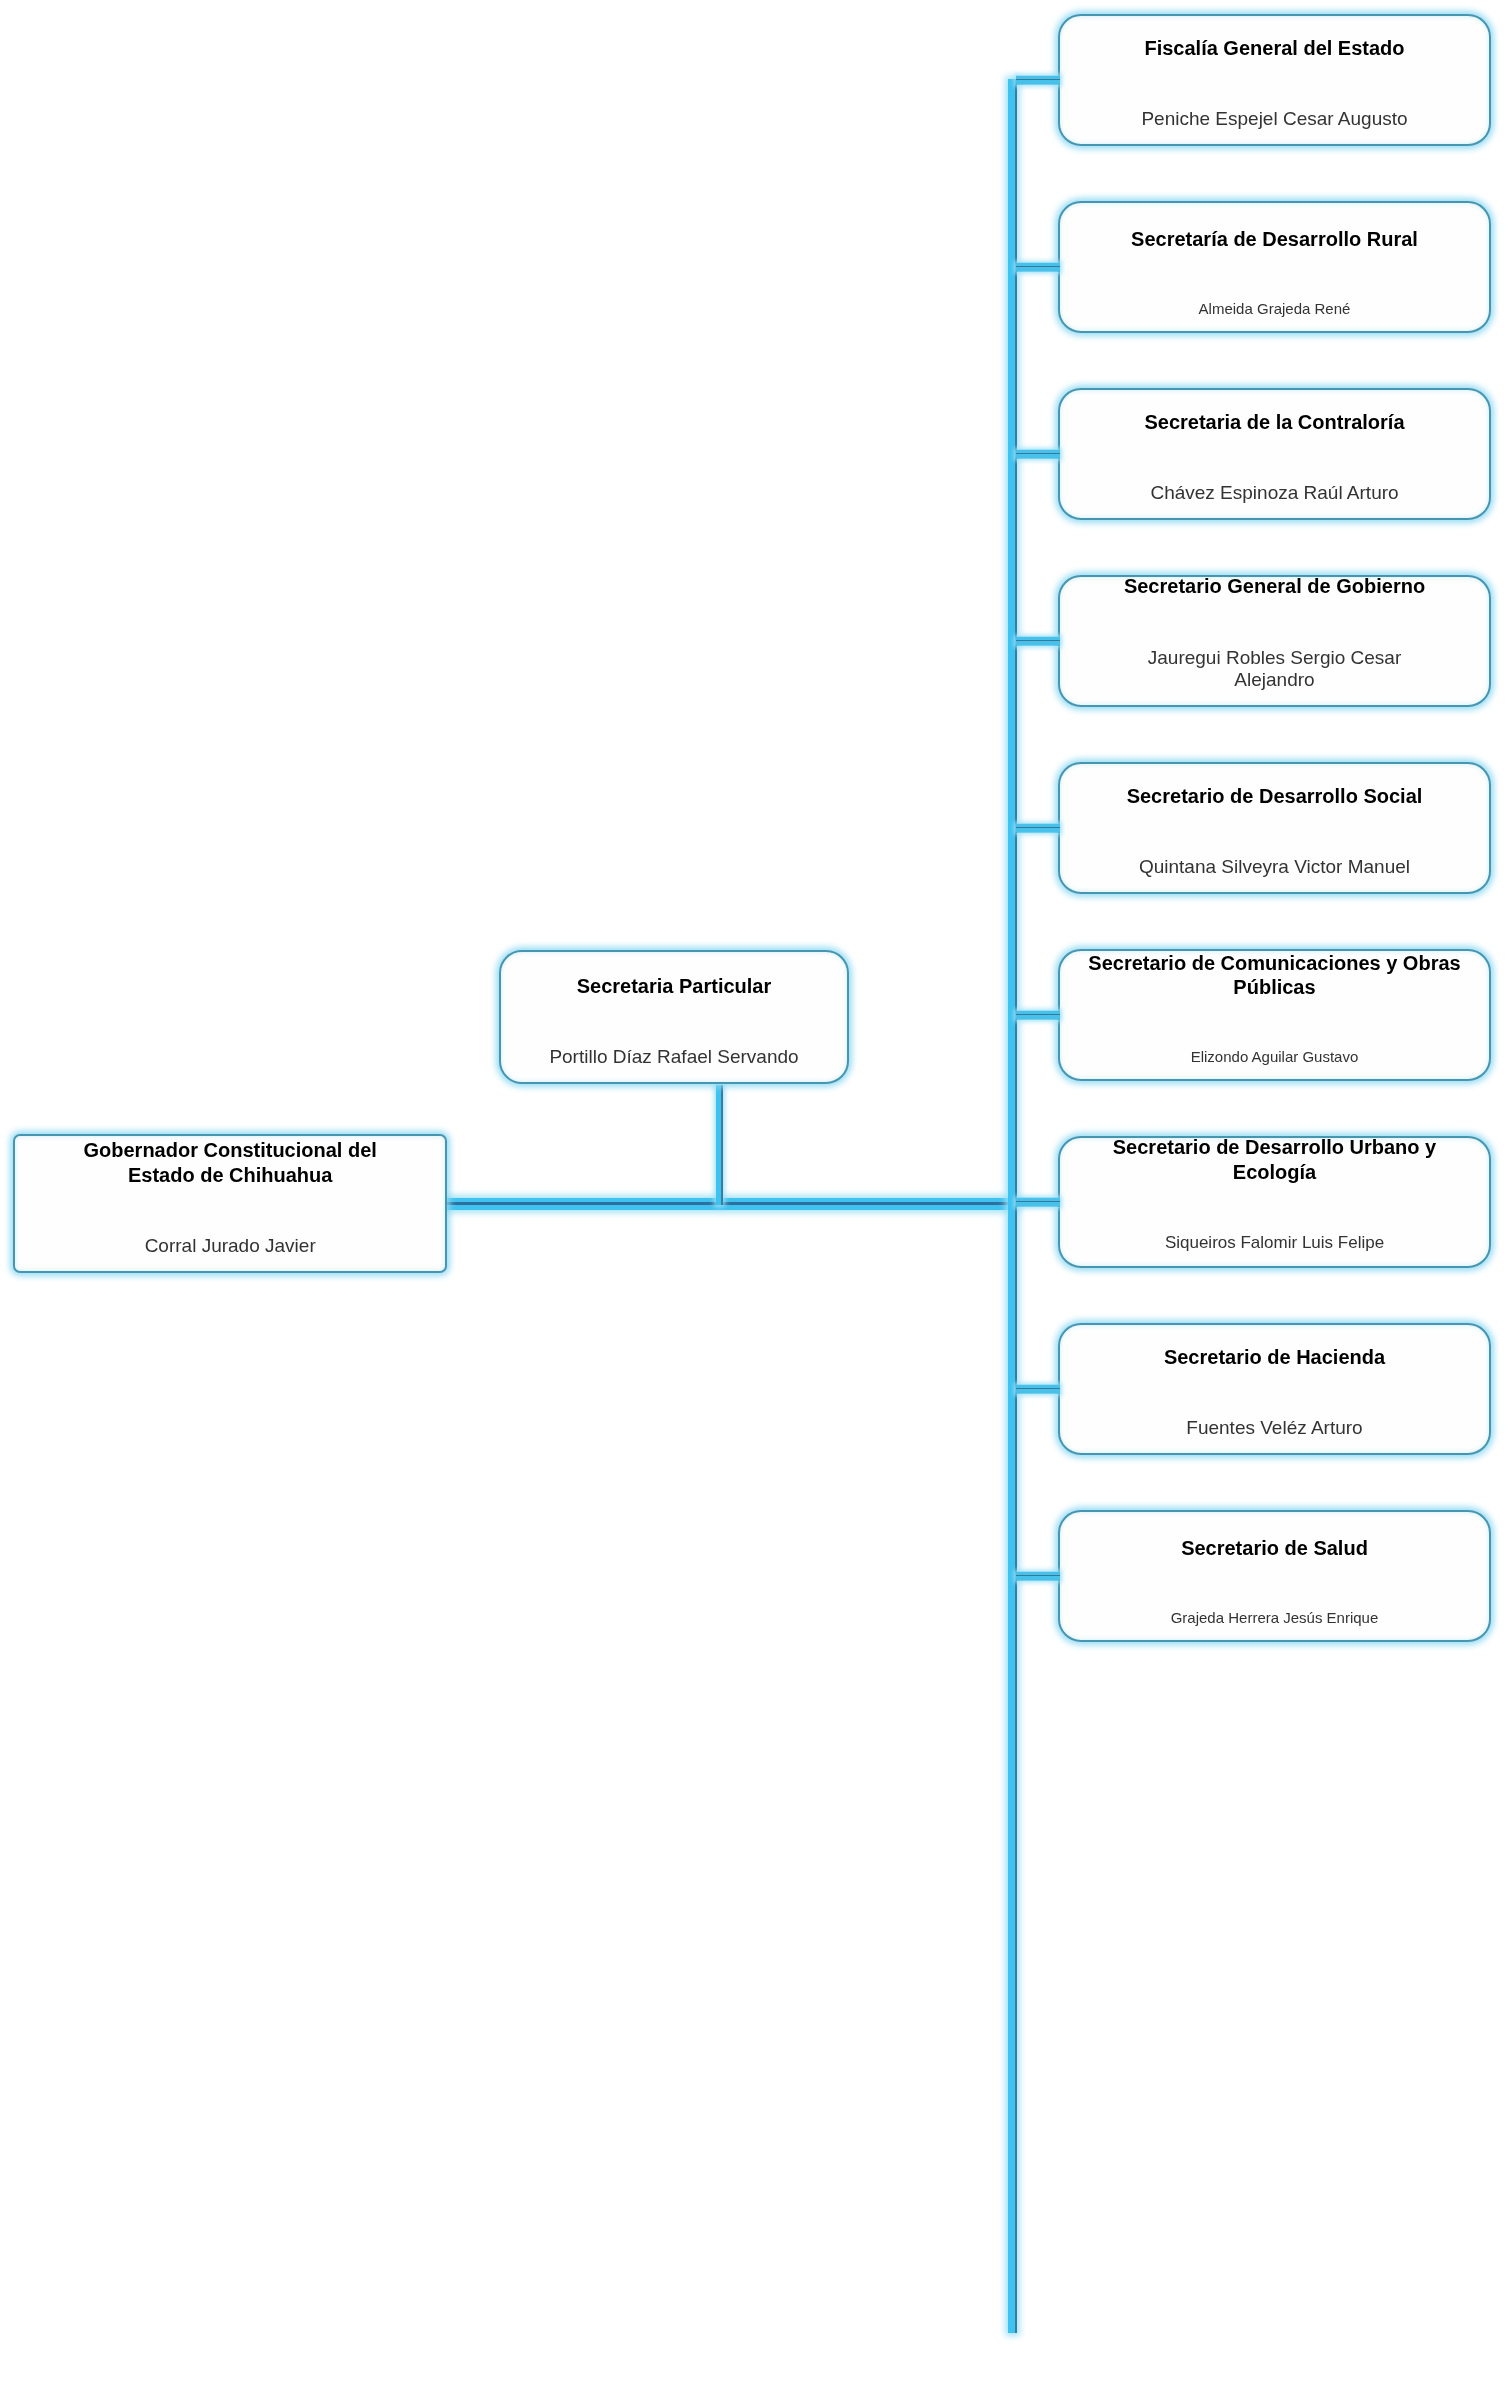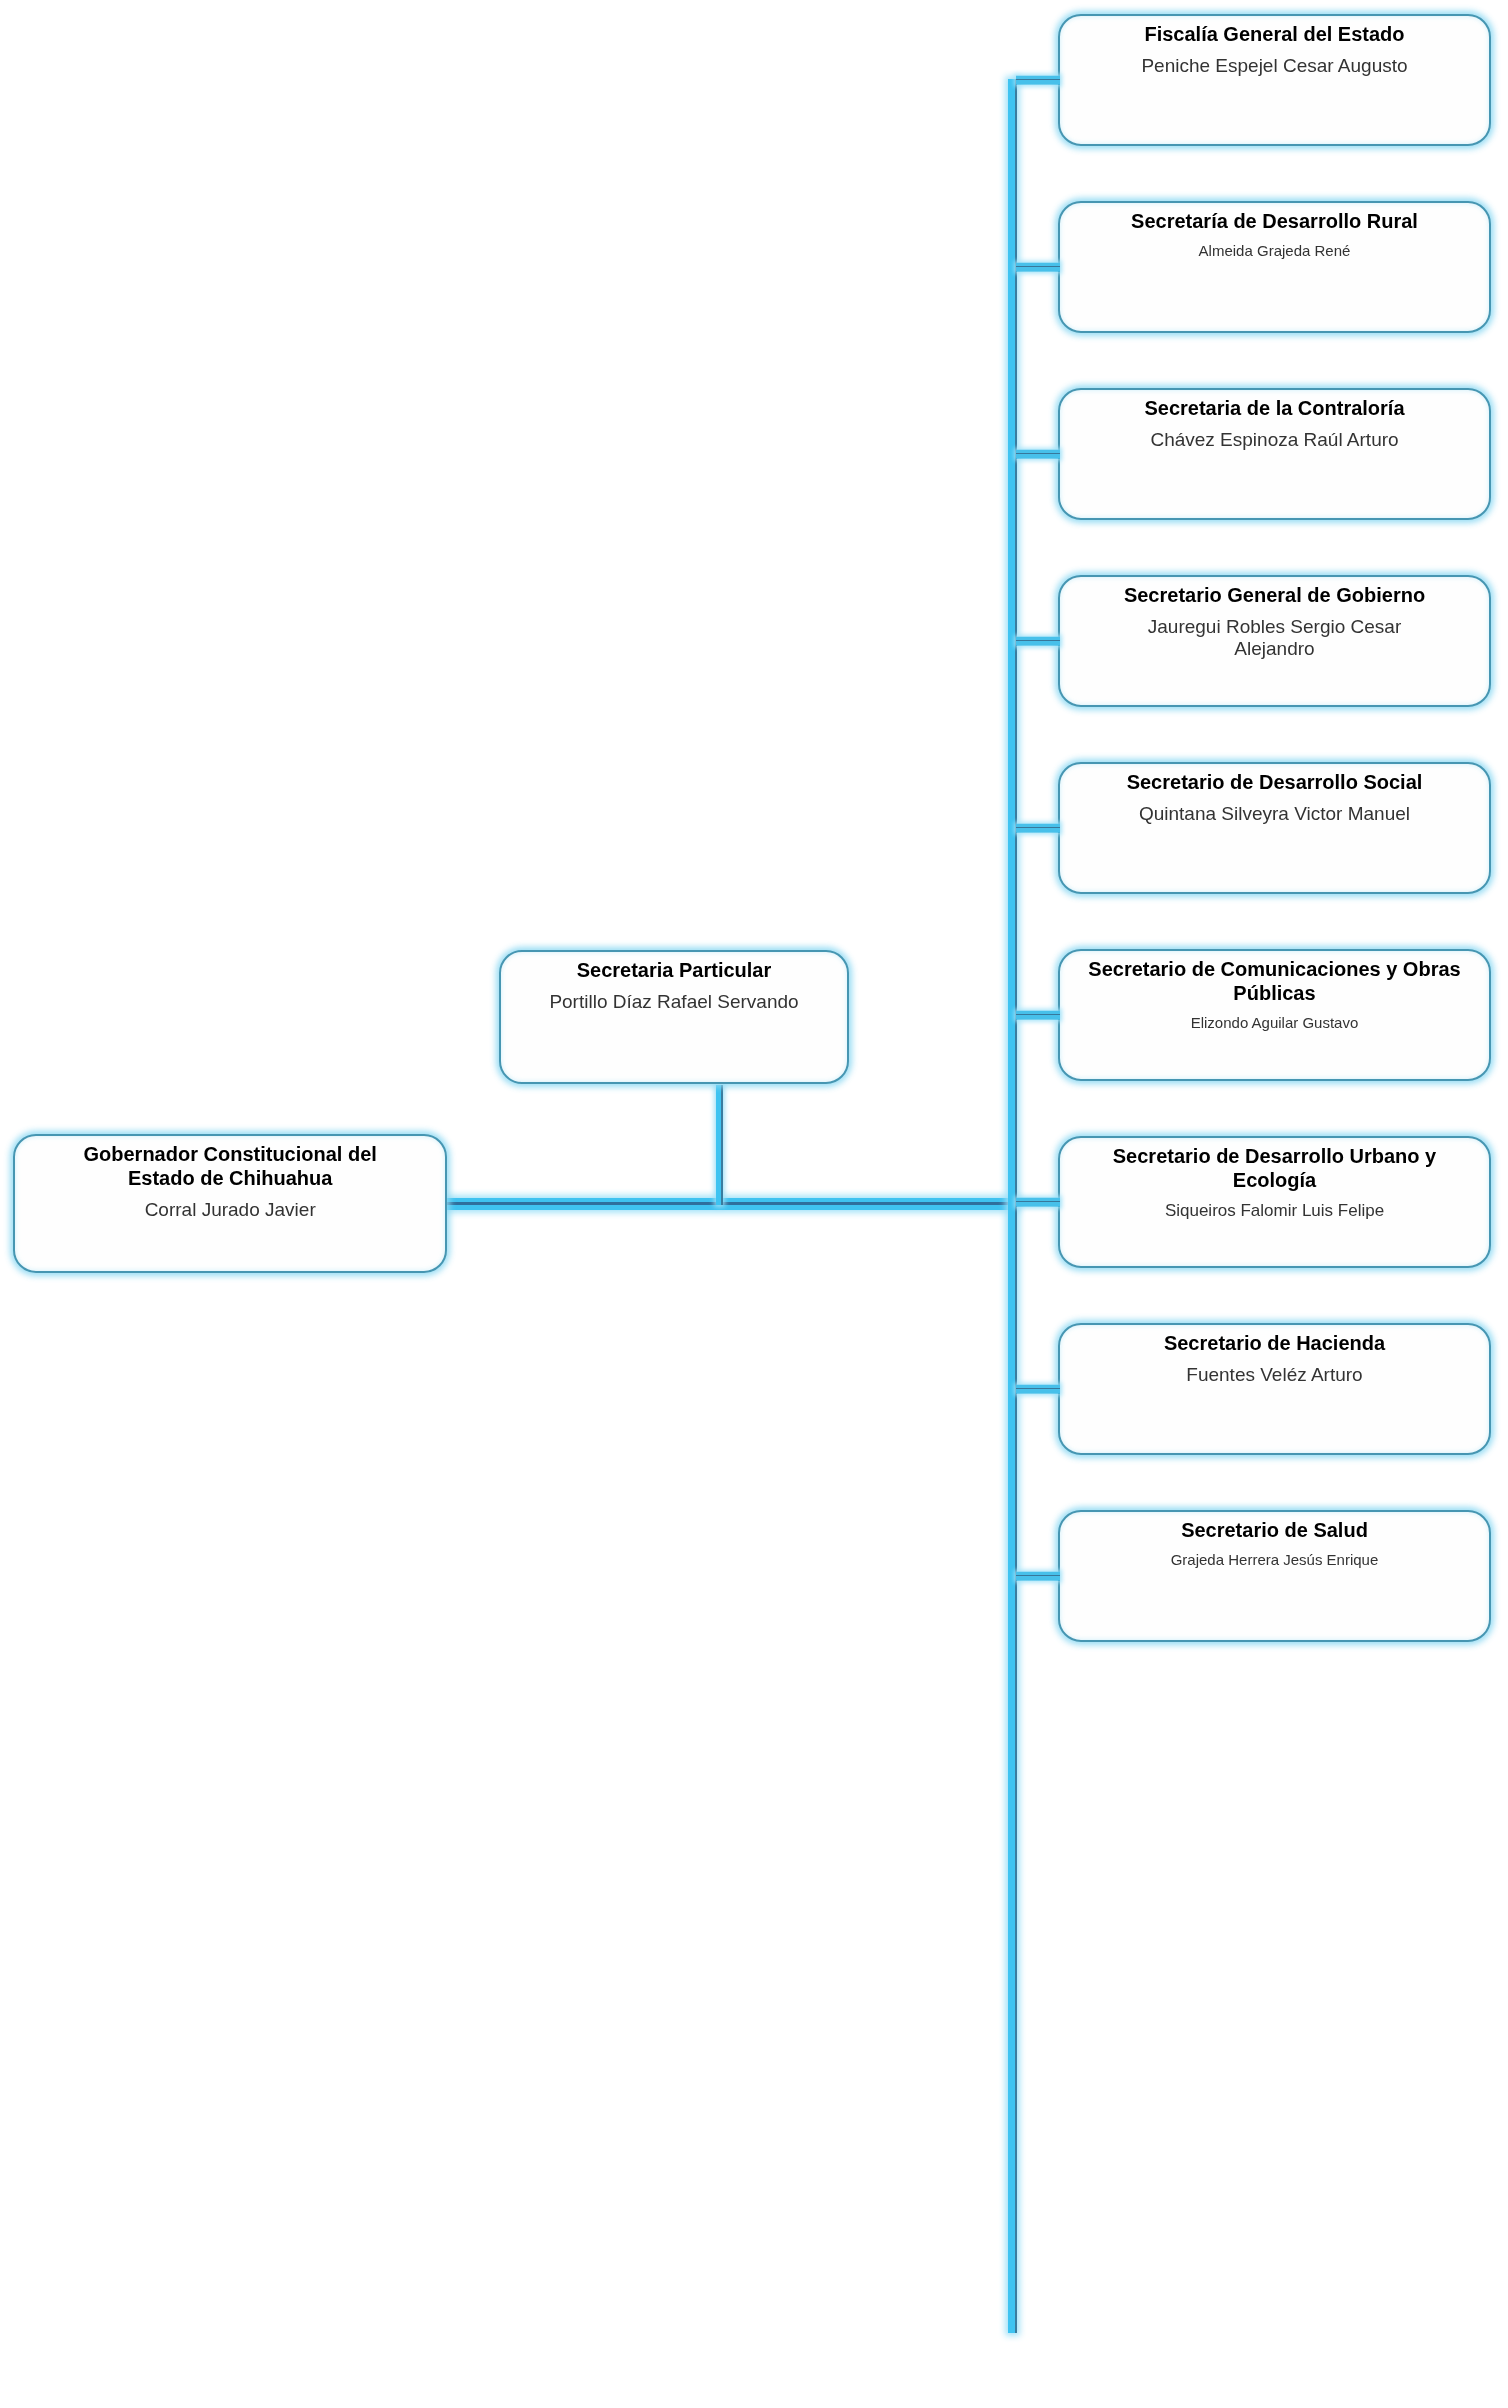--- a/index.html
+++ b/index.html
@@ -57,25 +57,26 @@
   .node {
     position: relative;
     box-sizing: border-box;
     background: #fefefe;
     border: 2.8px solid #4696b2;
     border-radius: 23px;
     box-shadow: 0 0 6.6px 2.8px rgba(142, 217, 243, 0.9),
                 inset 0 0 4.7px 0.9px rgba(190, 233, 250, 0.55);
     display: flex;
     flex-direction: column;
-    justify-content: flex-start;
+    justify-content: flex-end;
     align-items: center;
     text-align: center;
     padding: 5.7px 24.6px 13.2px 24.6px;
     z-index: 2;
+    gap: 40px;
   }
   .node .title {
     font-weight: bold;
     font-size: 20px;
     line-height: 1.22;
     color: #000000;
   }
   .node .name {
     font-size: 19px;
     line-height: 1.18;
@@ -94,20 +95,21 @@
   }
   .wrap-narrow { max-width: 322px; margin-left: auto; margin-right: auto; }
 
   
   .governor {
     position: absolute;
     left: 13.2px;
     top: 1134px;
     width: 434px;
     height: 139px;
+    border-radius: 7px;
   }
   .governor .title { max-width: 326px; }
   .particular {
     position: absolute;
     left: 499px;
     top: 950px;
     width: 350px;
     height: 134px;
   }
 

